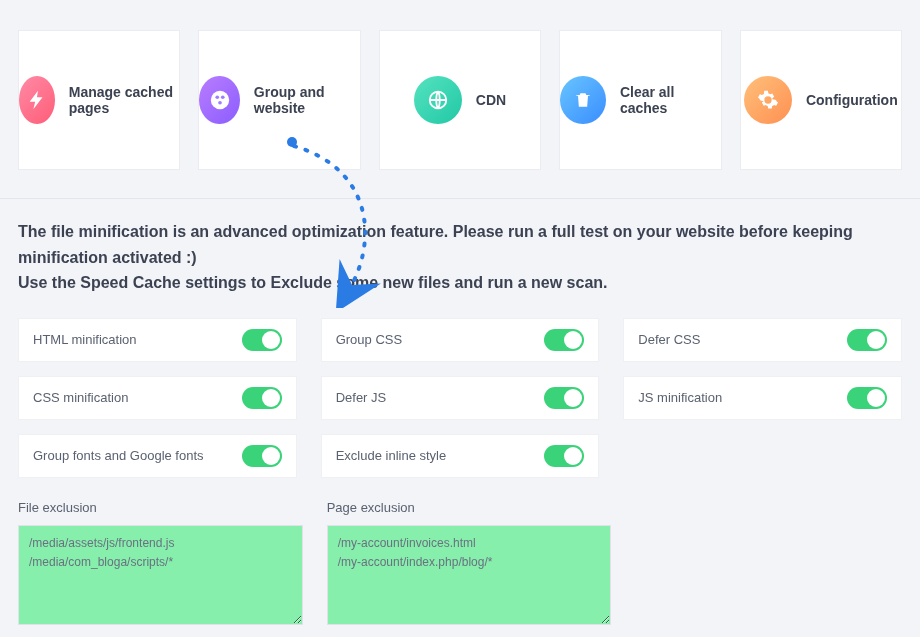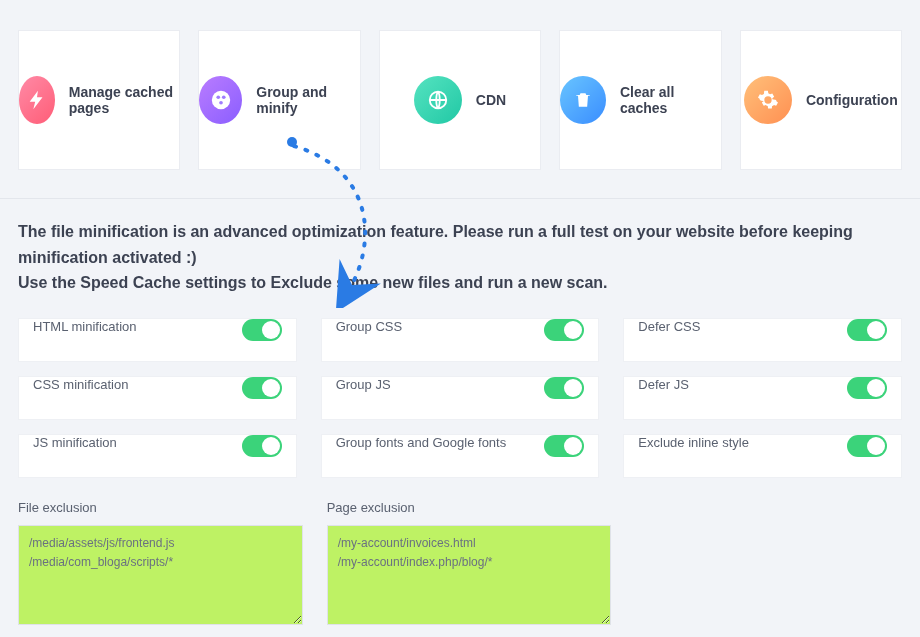--- a/index.html
+++ b/index.html
@@ -90,20 +90,21 @@
     display: grid;
     grid-template-columns: repeat(3, 1fr);
     gap: 14px 24px;
     padding: 0 18px;
   }
   .toggle-row {
     background: #ffffff;
     border: 1px solid #eef0f4;
     height: 44px;
     display: flex;
+    align-items: center;
     justify-content: space-between;
     padding: 0 14px;
     font-size: 13px;
     color: #5a6170;
   }
   .switch {
     width: 40px;
     height: 22px;
     background: #3bd37a;
     border-radius: 11px;
@@ -137,21 +138,21 @@
   textarea.excl {
     width: 100%;
     height: 100px;
     resize: both;
     border: 1px solid #dfe2e8;
     font-family: inherit;
     font-size: 12px;
     color: #6a7180;
     padding: 8px 10px;
     line-height: 1.6;
-    background: #bef264;
+    background: #86efac;
   }
 
   
   svg.arrow {
     position: absolute;
     top: 128px;
     left: 270px;
     width: 140px;
     height: 180px;
     pointer-events: none;
@@ -173,21 +174,21 @@
 
   <div class="nav-card">
     <div class="nav-icon grad-purple">
       <svg width="22" height="22" viewBox="0 0 24 24" fill="white">
           <circle cx="12" cy="12" r="10"></circle>
           <circle cx="9" cy="9" r="2" fill="#a07cff"></circle>
           <circle cx="15" cy="9" r="2" fill="#a07cff"></circle>
           <circle cx="12" cy="15" r="2" fill="#a07cff"></circle>
         </svg>
     </div>
-    <div class="nav-label">Group and minify</div>
+    <div class="nav-label">Group and website</div>
   </div>
 
   <div class="nav-card">
     <div class="nav-icon grad-teal">
       <svg width="22" height="22" viewBox="0 0 24 24" fill="none" stroke="white" stroke-width="2">
           <circle cx="12" cy="12" r="9"></circle>
           <path d="M3 12h18M12 3c2.5 3 2.5 15 0 18M12 3c-2.5 3-2.5 15 0 18"></path>
         </svg>
     </div>
     <div class="nav-label">CDN</div>
@@ -232,24 +233,20 @@
     <span>Group CSS</span>
     <div class="switch"></div>
   </div>
   <div class="toggle-row">
     <span>Defer CSS</span>
     <div class="switch"></div>
   </div>
 
   <div class="toggle-row">
     <span>CSS minification</span>
-    <div class="switch"></div>
-  </div>
-  <div class="toggle-row">
-    <span>Group JS</span>
     <div class="switch"></div>
   </div>
   <div class="toggle-row">
     <span>Defer JS</span>
     <div class="switch"></div>
   </div>
 
   <div class="toggle-row">
     <span>JS minification</span>
     <div class="switch"></div>

